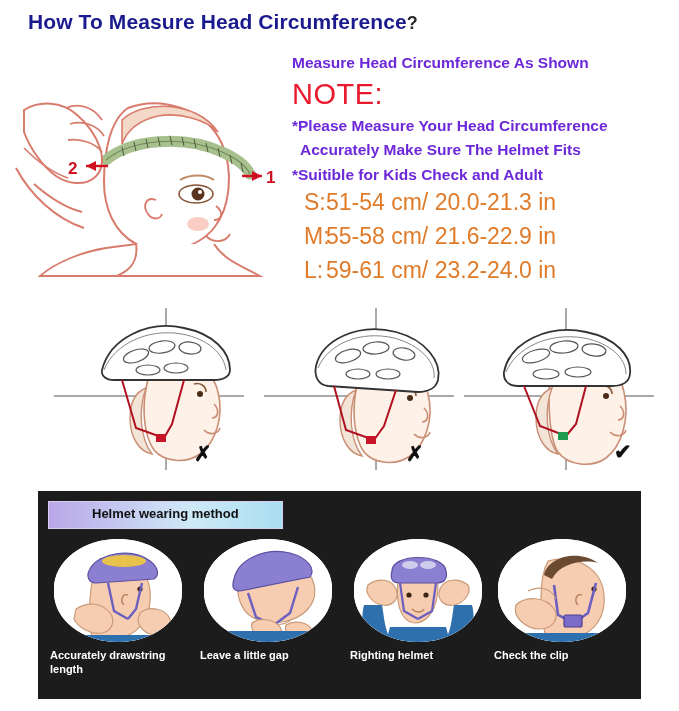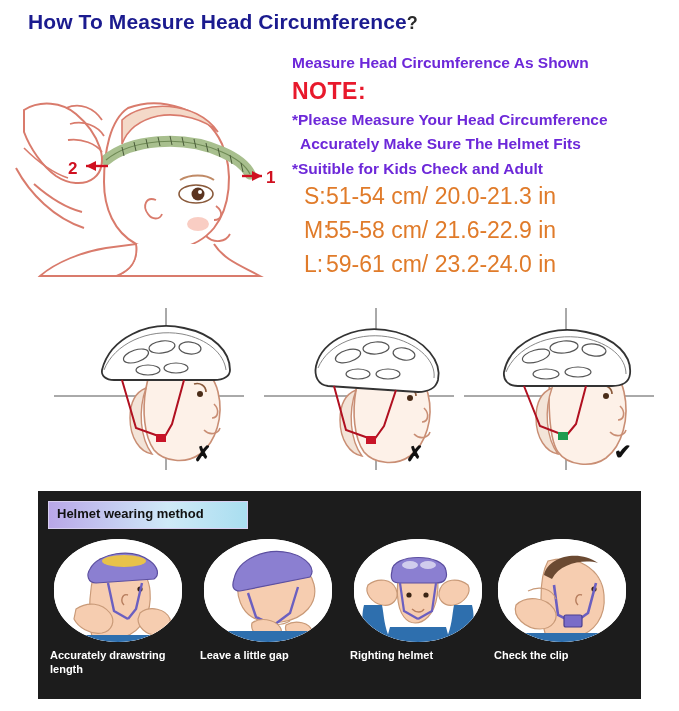--- a/index.html
+++ b/index.html
@@ -47,22 +47,22 @@
   .tline {
     font-size: 15.5px;
     color: #6d28d9;
     font-weight: bold;
     line-height: 1.0;
     margin-bottom: 9px;
     white-space: nowrap;
   }
   .tline.note {
     color: #e8192c;
-    font-size: 23px;
-    font-weight: bold;
+    font-size: 29px;
+    font-weight: normal;
     margin-top: 4px;
     margin-bottom: 9px;
     letter-spacing: 0.5px;
   }
   .tline.indent {
     padding-left: 8px;
   }
   .sizeline {
     font-size: 23px;
     color: #e07b2a;
@@ -119,20 +119,21 @@
     background: #1c1c1c;
   }
   .panel-title-wrap {
     position: absolute;
     left: 10px;
     top: 10px;
     width: 198px;
     height: 26px;
     background: linear-gradient(to right, #b9a7e8, #cfe9f7 60%, #a9def0);
     border: 1px solid #d8cff0;
+    padding-left: 35px;
   }
   .panel-title {
     font-size: 13px;
     font-weight: bold;
     color: #111;
     line-height: 24px;
     padding-left: 8px;
     white-space: nowrap;
   }
   .step {

